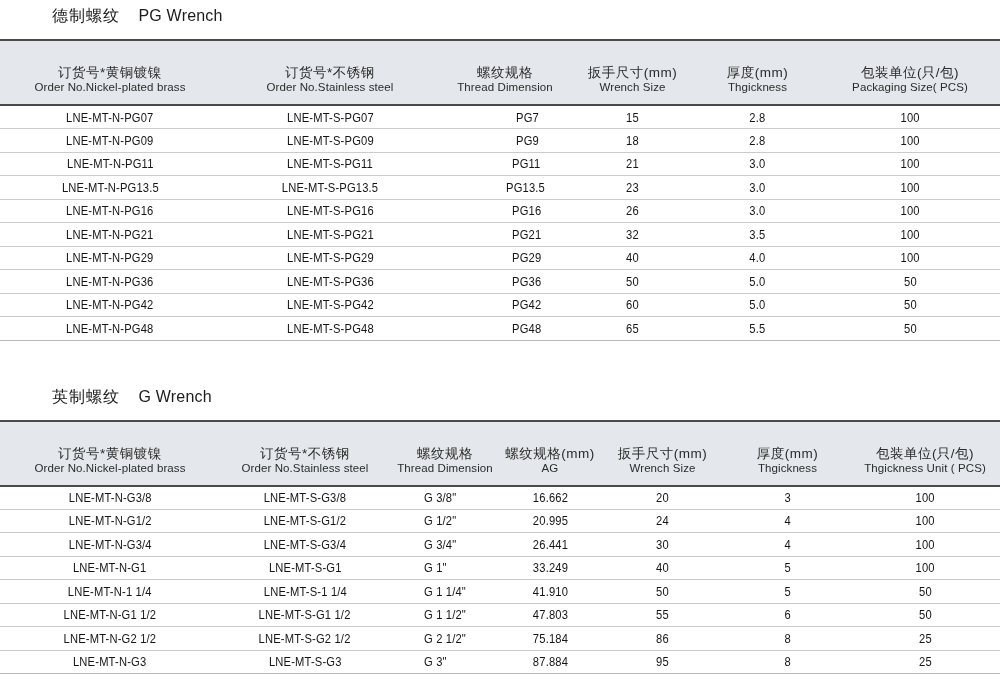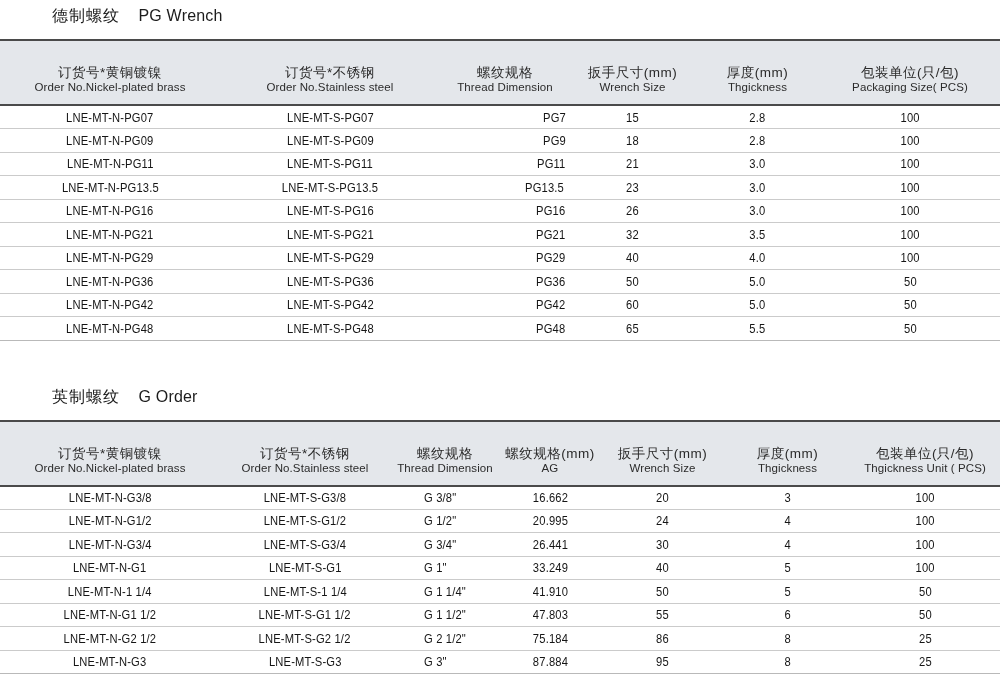--- a/index.html
+++ b/index.html
@@ -70,21 +70,21 @@
 
   
   .cv {
     display: inline-block;
     transform: scaleX(0.86);
     transform-origin: 50% 50%;
     letter-spacing: 0.2px;
     white-space: nowrap;
   }
   
-  .t0 tbody td:nth-child(3) { text-align: right; padding-left: 48px; }
+  .t0 tbody td:nth-child(3) { text-align: center; padding-left: 48px; }
   .t1 tbody td:nth-child(3) { text-align: left; padding-left: 34px; }
   .t0 tbody td:nth-child(3) .cv,
   .t1 tbody td:nth-child(3) .cv { transform-origin: 0 50%; }
 </style>
 </head>
 <body>
 
 <div class="page">
 
   <section class="section">
@@ -210,21 +210,21 @@
             <td><span class="cv">5.5</span></td>
             <td><span class="cv">50</span></td>
           </tr>
         </tbody>
     </table>
   </section>
 
   <section class="section">
     <h2 class="sec-title">
       <span class="t-zh">英制螺纹</span>
-      <span class="t-en">G Order</span>
+      <span class="t-en">G Wrench</span>
     </h2>
     <table class="spec-table t1">
       <colgroup>
         <col style="width:220px">
           <col style="width:170px">
           <col style="width:110px">
         <col style="width:100px">
           <col style="width:125px">
           <col style="width:125px">
         <col style="width:150px">

